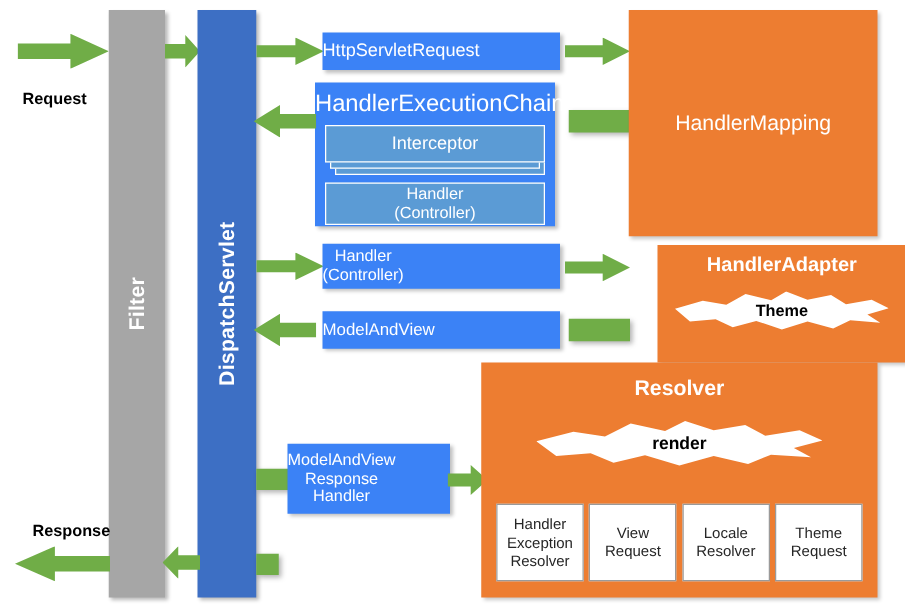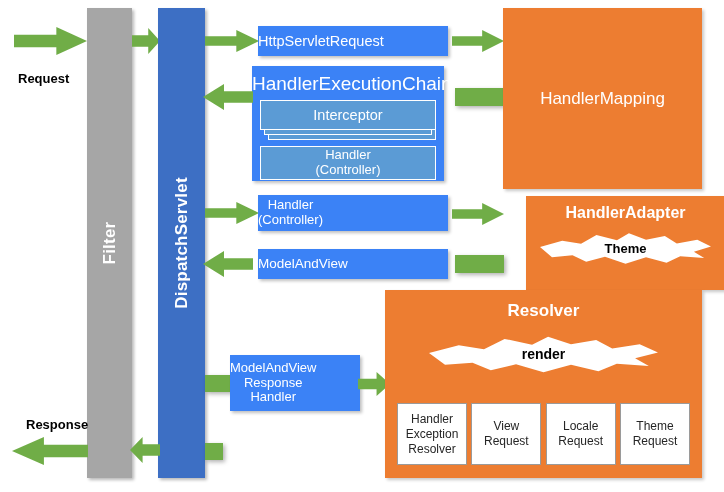--- a/index.html
+++ b/index.html
@@ -270,21 +270,21 @@
     <div class="starburst sb-render">
       <span>render</span>
     </div>
     <div class="res-row">
       <div class="res-box">Handler
 Exception
 Resolver</div>
       <div class="res-box">View
 Request</div>
       <div class="res-box">Locale
-Request</div>
+Resolver</div>
       <div class="res-box">Theme
 Request</div>
     </div>
   </div>
 
   <div class="abs connector" style="left:205px; top:443px; width:18px; height:17px;"></div>
 
   <div class="abs arrow-r arrow-left" style="left:130px; top:437px; width:30px; height:26px;"></div>
 
   <div class="abs arrow-r arrow-left" style="left:12px; top:437px; width:76px; height:28px;"></div>

